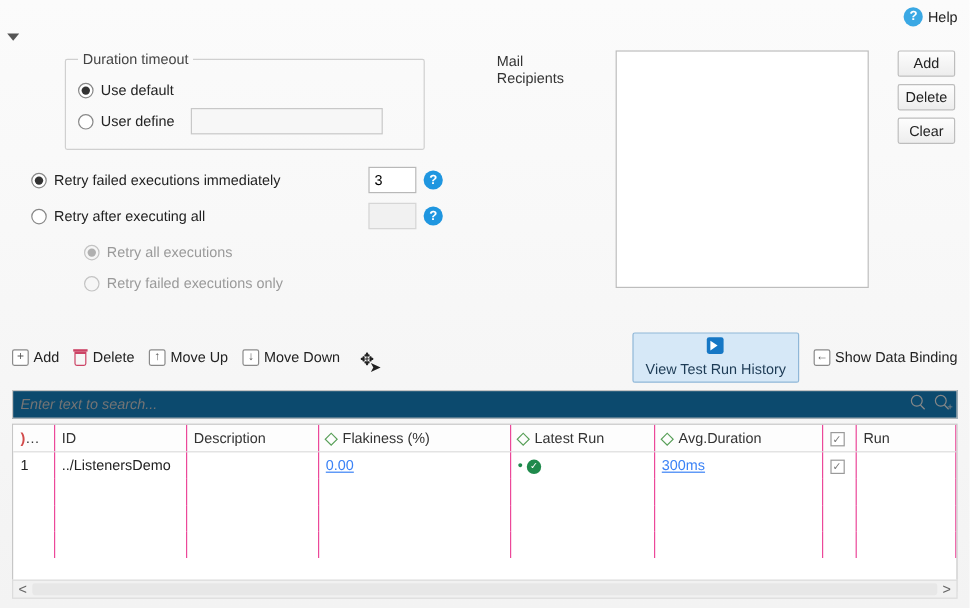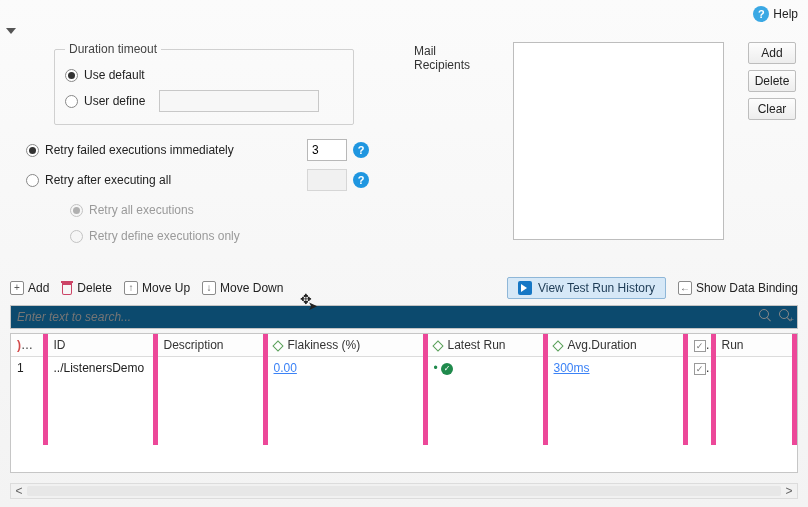--- a/index.html
+++ b/index.html
@@ -99,21 +99,21 @@
   .icon-left::after { content: "←"; }
   .trash { width: 12px; height: 14px; display: inline-block; position: relative; }
   .trash::before {
     content: ""; position: absolute; left: 1px; top: 2px; right: 1px; bottom: 0;
     border: 1px solid #c46; border-top-width: 2px; border-radius: 0 0 2px 2px;
   }
   .trash::after { content: ""; position: absolute; left: 0; right: 0; top: 0; height: 2px; background: #c46; }
   .view-run-btn {
     border: 1px solid #8fb7d8; background: #d6e8f7;
     display: flex; align-items: center; gap: 6px;
-    padding: 3px 10px; border-radius: 2px; cursor: pointer; color: #1d3b55;
+    padding: 3px 10px; border-radius: 2px; cursor: pointer; color: #1d3b55; flex-direction: column;
   }
   .vr-icon {
     width: 14px; height: 14px; background: #1677c5; border-radius: 2px; position: relative;
   }
   .vr-icon::after {
     content: ""; position: absolute; left: 3px; top: 3px;
     border-top: 4px solid transparent; border-bottom: 4px solid transparent;
     border-left: 6px solid #fff;
   }
 
@@ -135,21 +135,21 @@
   .mag::after {
     content: ""; position: absolute; left: 9px; top: 9px; width: 5px; height: 1px;
     background: #888; transform: rotate(45deg); transform-origin: left;
   }
   .mag2 { position: relative; }
   .mag2 .plus { position: absolute; right: -2px; bottom: -2px; font-size: 8px; color: #888; }
 
   .table-wrap { margin: 0 10px; border: 1px solid #c6c6c6; background: #fff; height: 140px; overflow: hidden; }
   table.grid { width: 100%; border-collapse: collapse; table-layout: fixed; }
   table.grid th, table.grid td {
-    border-right: 5px solid #ec4899; padding: 4px 6px; text-align: left;
+    border-right: 1px solid #ec4899; padding: 4px 6px; text-align: left;
     white-space: nowrap; overflow: hidden; text-overflow: ellipsis; margin-top: 32px;
   }
   table.grid th { border-bottom: 1px solid #dcdcdc; font-weight: normal; color: #333; background: #fdfdfd; }
   .col-no { width: 34px;} .col-id { width: 110px;} .col-desc{ width:110px;}
   .col-flak{ width:160px;} .col-latest{ width:120px;} .col-dur{ width:140px;} .col-chk{ width:28px;} .col-run{ width:auto;}
   .diamond {
     display: inline-block; width: 8px; height: 8px; border: 1px solid #5aa05a;
     transform: rotate(45deg); margin-right: 6px; vertical-align: middle;
   }
   .link { color: #3b82f6; text-decoration: underline; cursor: pointer; }
@@ -222,21 +222,21 @@
       <span class="info-circle">?</span>
     </div>
 
     <div class="sub-opts">
       <div class="radio-row">
         <span class="radio disabled selected"></span>
         <span class="disabled-text">Retry all executions</span>
       </div>
       <div class="radio-row">
         <span class="radio disabled"></span>
-        <span class="disabled-text">Retry define executions only</span>
+        <span class="disabled-text">Retry failed executions only</span>
       </div>
     </div>
   </div>
 
   <div class="right-col">
     <span class="mail-label">Mail Recipients</span>
     <textarea class="mail-box" style=""></textarea>
     <div class="mail-btns">
       <button class="side-btn">Add</button>
       <button class="side-btn">Delete</button>

